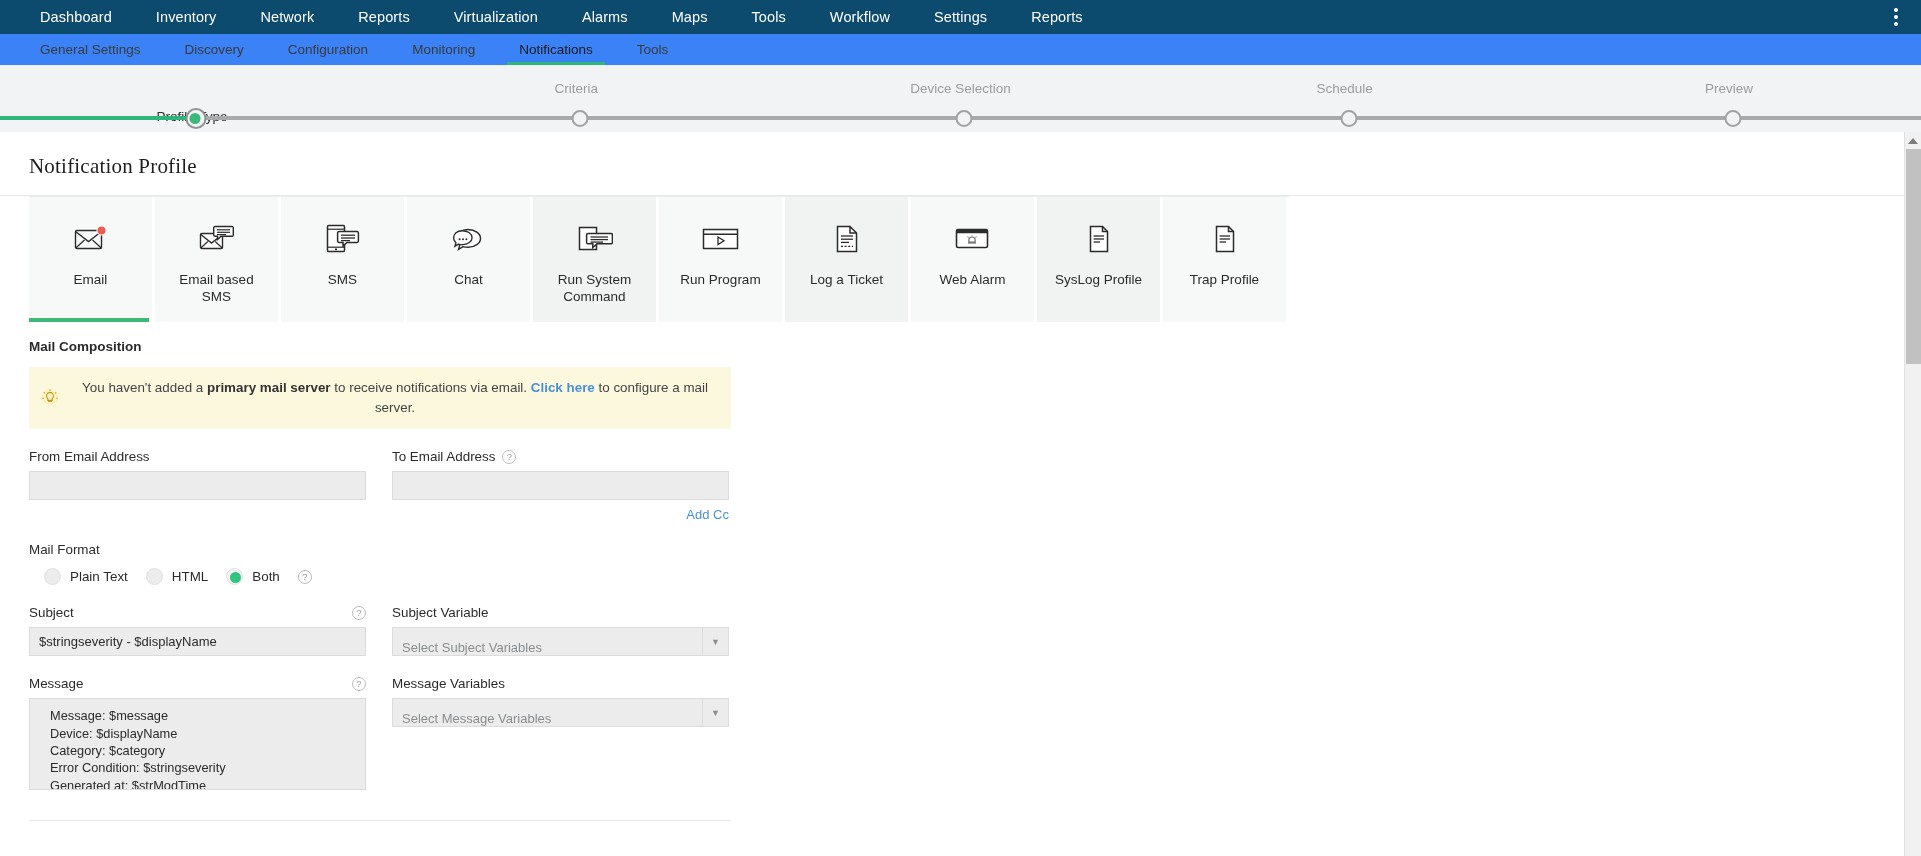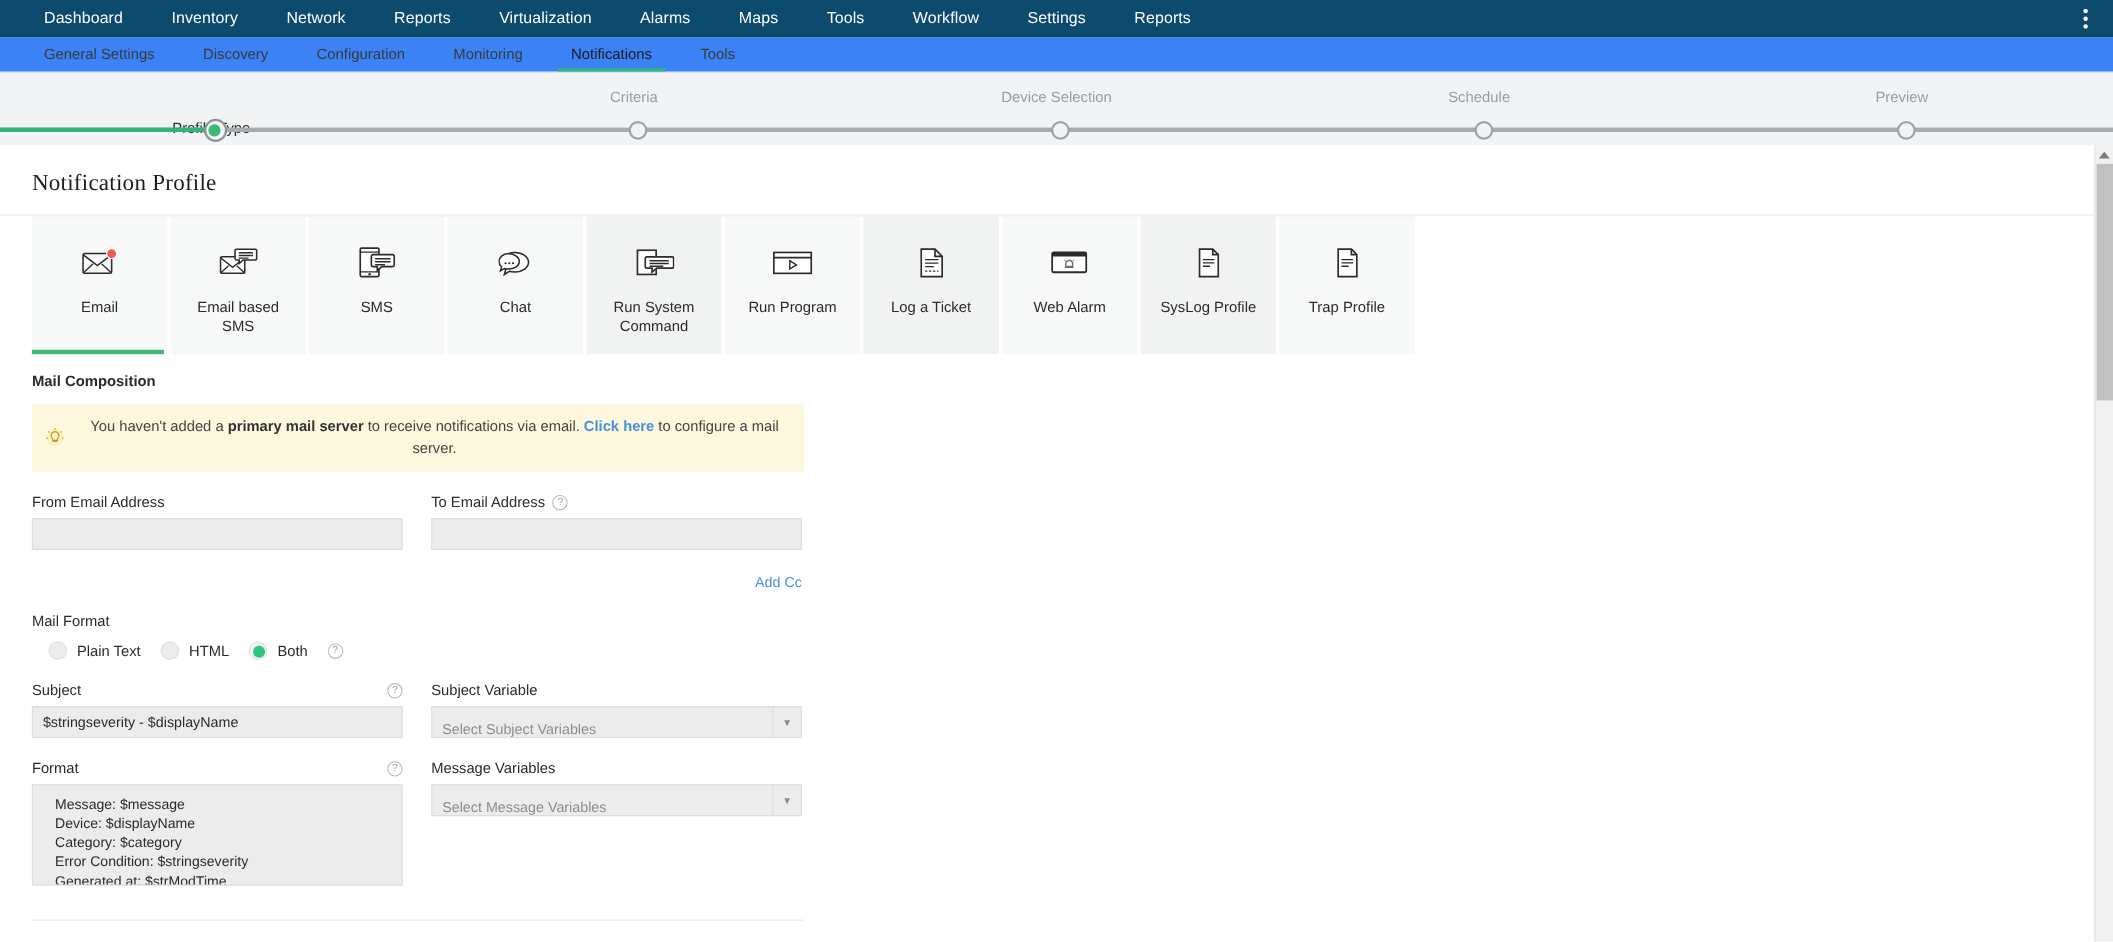--- a/index.html
+++ b/index.html
@@ -308,21 +308,21 @@
     border-left: 1px solid #dcdcdc;
     display: flex;
     align-items: center;
     justify-content: center;
     color: #8a8d8f;
     font-size: 9px;
   }
   #add-cc {
     width: 337px;
     text-align: right;
-    margin-top: 22px;
+    margin-top: 7px;
     font-size: 13px;
     color: #4a90d9;
     cursor: pointer;
   }
 
   
   #mail-format-block { margin-top: 20px; text-align: right; }
   #radio-row {
     display: flex;
     align-items: center;
@@ -671,21 +671,21 @@
         <div class="select-box">
           <span class="sel-text">Select Subject Variables</span>
           <span class="sel-arrow">▼</span>
         </div>
       </div>
     </div>
 
     <div class="row">
       <div class="col-left">
         <div class="fld-label">
-          <span class="lbl-text">Format</span>
+          <span class="lbl-text">Message</span>
           <span class="help right">?</span>
         </div>
         <textarea class="txt-area" style="">Message: $message
 Device: $displayName
 Category: $category
 Error Condition: $stringseverity
 Generated at: $strModTime</textarea>
       </div>
       <div class="col-right">
         <div class="fld-label">

